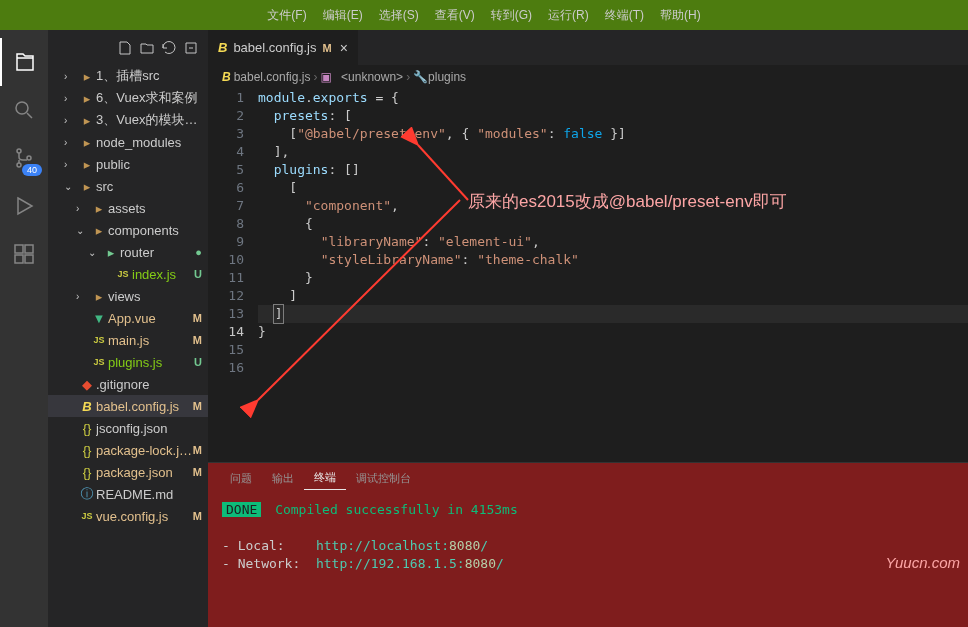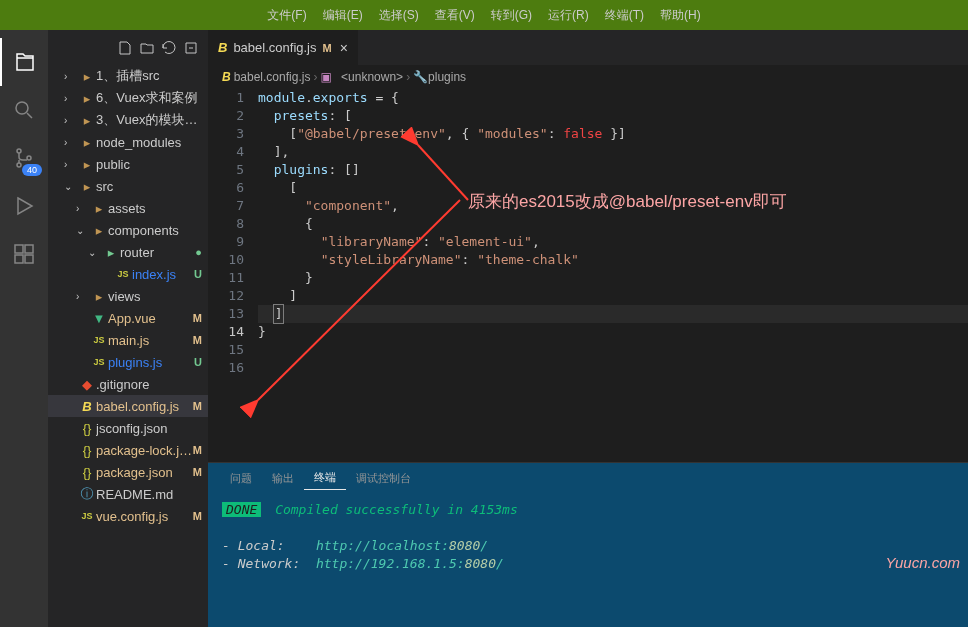--- a/index.html
+++ b/index.html
@@ -45,21 +45,21 @@
   display: flex; align-items: center; height: 22px; padding-left: 8px;
   cursor: pointer; white-space: nowrap;
 }
 .tree-item.selected { background: #37373d; }
 .tree-item .chev { width: 14px; color: #c5c5c5; font-size: 10px; }
 .tree-item .ico { width: 18px; display: flex; justify-content: center; }
 .tree-item .label { flex: 1; overflow: hidden; text-overflow: ellipsis; }
 .tree-item .git { color: #e2c08d; margin-right: 6px; font-size: 11px; font-weight: 600; }
 .tree-item .git.u { color: #73c991; }
 .modified .label { color: #e2c08d; }
-.untracked .label { color: #3b82f6; }
+.untracked .label { color: #84cc16; }
 .indent1 { padding-left: 16px; }
 .indent2 { padding-left: 28px; }
 .indent3 { padding-left: 40px; }
 .indent4 { padding-left: 52px; }
 
 .editor-area { flex: 1; display: flex; flex-direction: column; background: #1e1e1e; position: relative; }
 .tabs { height: 35px; background: #252526; display: flex; }
 .tab {
   display: flex; align-items: center; padding: 0 10px;
   background: #1e1e1e; border-right: 1px solid #252526; cursor: pointer;
@@ -78,38 +78,37 @@
 
 .code-area { display: flex; font-family: Consolas, monospace; font-size: 13px; line-height: 18px; }
 .gutter { width: 50px; color: #6e7681; text-align: right; padding-right: 14px; }
 .gutter .ln { height: 18px; }
 .gutter .ln.active { color: #c6c6c6; }
 .code { flex: 1; position: relative; }
 .code-line { height: 18px; white-space: pre; }
 .code-line.highlighted { background: #2a2a2a; }
 .k1 { color: #9cdcfe; }
 .k2 { color: #ce9178; }
-.k3 { color: #ef4444; }
+.k3 { color: #0ea5e9; }
 .k4 { color: #cccccc; }
 .cursor-box { display: inline-block; outline: 1px solid #7d7d7d; padding: 0 1px; }
 
 .terminal-panel {
   position: absolute; bottom: 0; left: 0; right: 0; height: 165px;
-  background: #0c4a6e; border-top: 1px solid #333;
+  background: #7f1d1d; border-top: 1px solid #333;
 }
 .panel-tabs {
   display: flex; height: 30px; align-items: center; padding-left: 12px;
   font-size: 11px; color: #969696;
 }
 .panel-tab { padding: 4px 10px; cursor: pointer; }
 .panel-tab.active { color: #e7e7e7; border-bottom: 1px solid #e7e7e7; }
 .terminal-content {
   padding: 8px 14px; font-family: Consolas, monospace; font-size: 13px;
   line-height: 18px;
-  font-style: italic;
 }
 .done-badge { background: #0dbc79; color: #1e1e1e; padding: 0 4px; margin-right: 6px; }
 .term-green { color: #0dbc79; }
 .term-cyan { color: #4ec9b0; }
 
 .annotation {
   position: absolute; color: #fca5a5; font-size: 17px;
   font-family: "Microsoft YaHei", sans-serif; pointer-events: none;
   font-weight: 400;
 }

